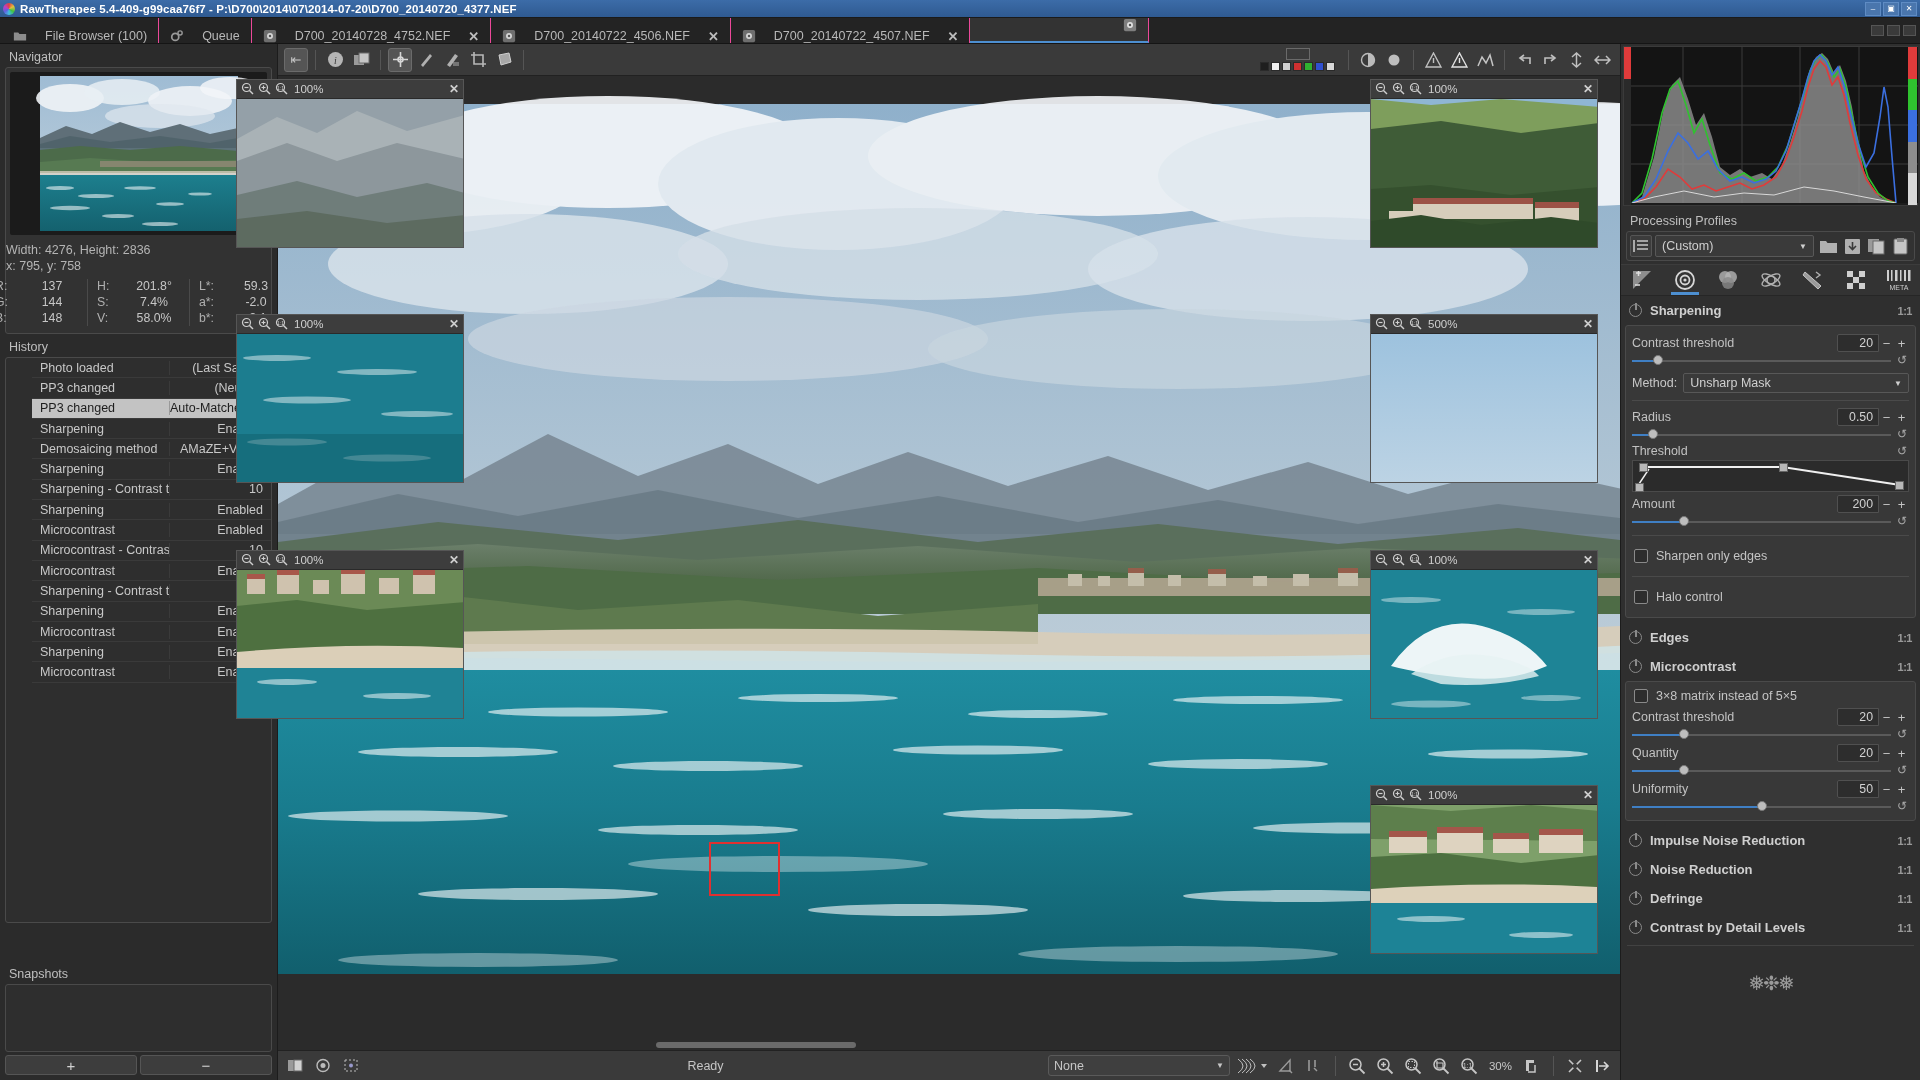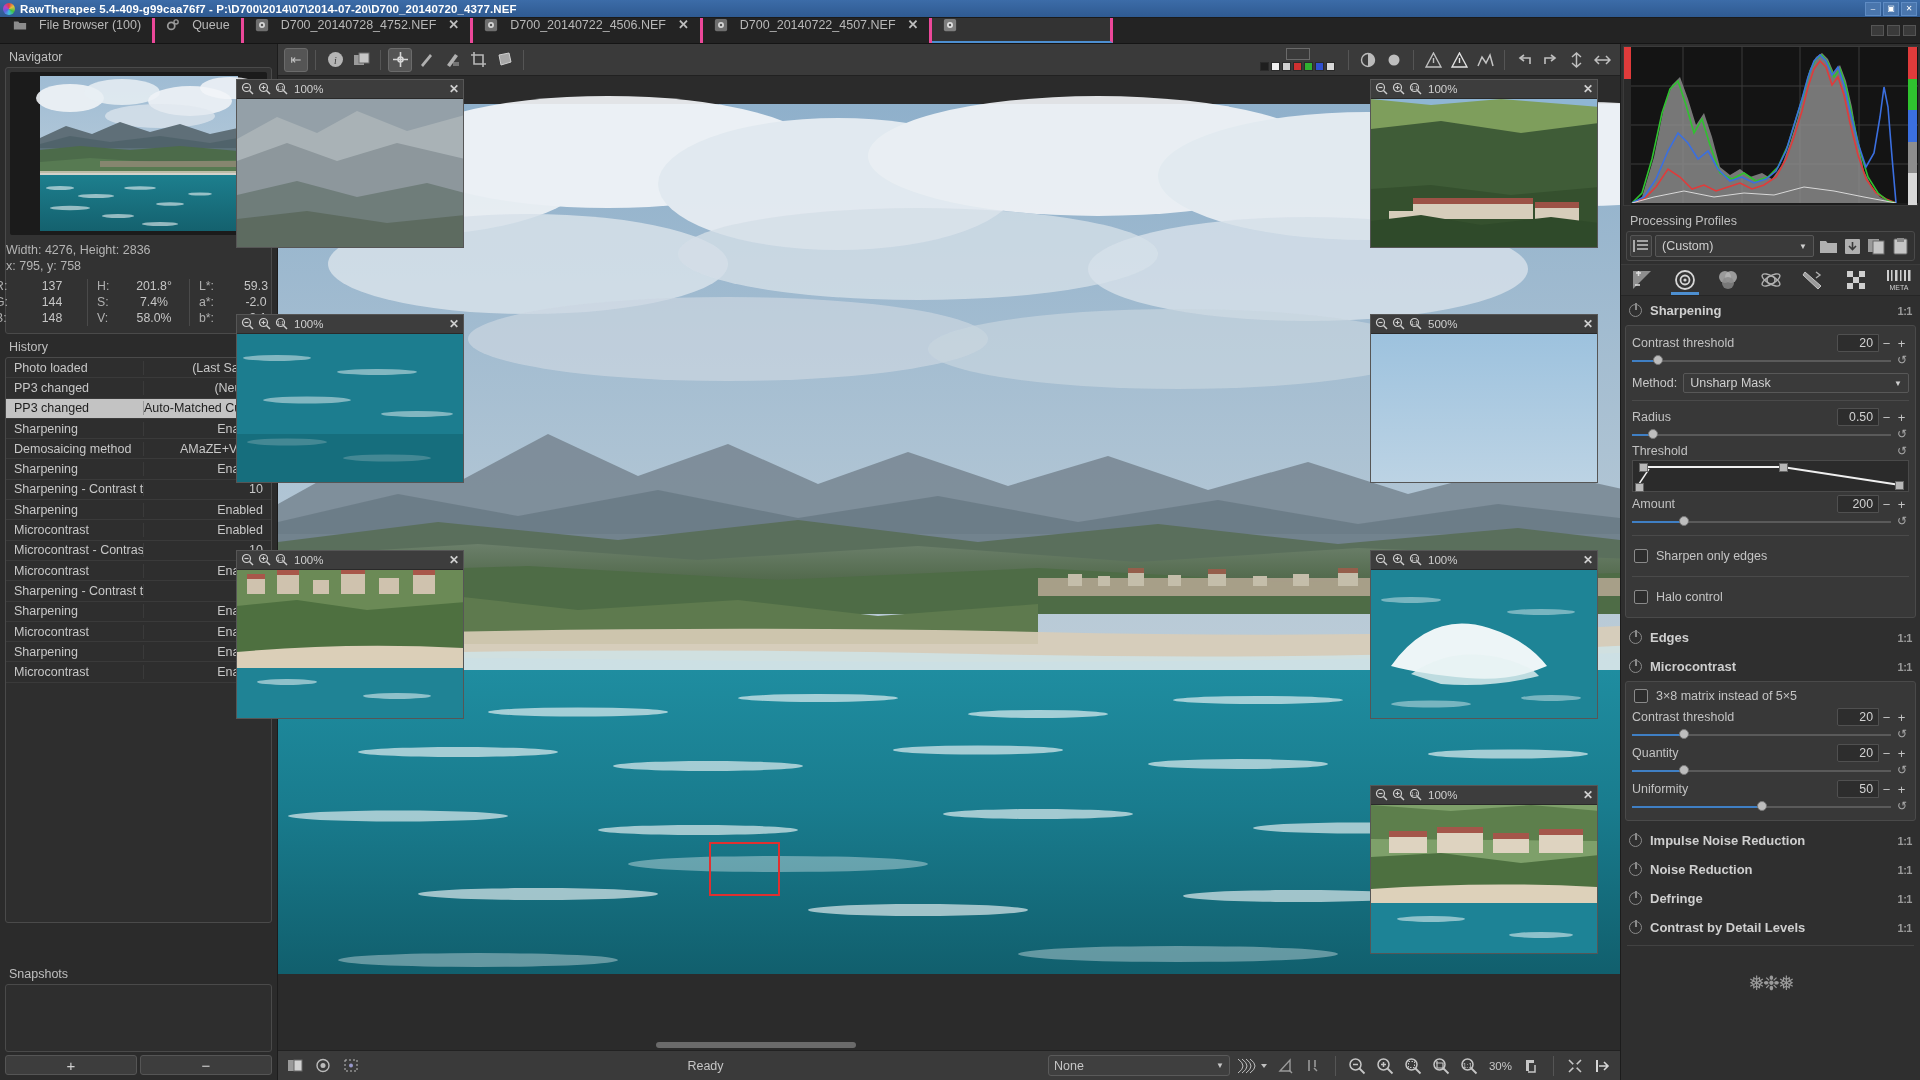--- a/index.html
+++ b/index.html
@@ -26,22 +26,22 @@
   .tb-spacer { flex:1; }
   .tb-btns { display:flex; gap:2px; align-items:center; }
   .tb-btn { width:16px; height:14px; background:#4a76ad; border:1px solid #5f8cc4;
     display:flex; align-items:center; justify-content:center; font-size:8px; color:#fff; }
 
   
   .tabbar {
     height:26px; background:#232323; display:flex; align-items:stretch; flex:0 0 26px;
     border-bottom:1px solid #151515; padding-left:2px;
   }
-  .tab { display:flex; align-items:flex-start; gap:12px; padding:0 11px; cursor:default;
-    color:#b8b8b8; font-size:12.5px; background:transparent; border-right:3px solid #ec4899;}
+  .tab { display:flex; align-items:flex-end; gap:18px; padding:0 11px; cursor:default;
+    color:#b8b8b8; font-size:12.5px; background:transparent; border-right:1px solid #ec4899;}
   .tab.active { background:#333333; color:#e6e6e6; border-bottom:2px solid #4d8fd1;flex-direction:column; }
   .tab .tabico { width:14px; height:14px; flex:0 0 14px; display:block; }
   .tab .closex { font-size:13px; color:#bdbdbd; font-weight:bold; line-height:1; }
   .tabbar-right { margin-left:auto; display:flex; align-items:center; padding-right:4px; gap:3px;}
   .sq { width:13px; height:11px; background:#3a3a3a; border:1px solid #555; }
 
   
   .mainrow { flex:1; display:flex; min-height:0; }
 
   
@@ -59,21 +59,21 @@
   .navvals { display:flex; justify-content:center; padding:4px 6px 7px 6px; font-size:12.3px;}
   .vcol { display:flex; flex-direction:column; gap:1px; padding:0 9px; }
   .vcol + .vcol { border-left:1px solid #4a4a4a; }
   .vrow { display:flex; gap:5px; line-height:15px; }
   .vrow .k { width:26px; color:#b0b0b0; }
   .vrow .v { width:52px; text-align:center; color:#c6c6c6; }
 
   
   .histframe { flex:1; display:flex; flex-direction:column; min-height:0; }
   .histbox { flex:1; background:#2e2e2e; border:1px solid #4a4a4a; border-radius:3px;
-     overflow:hidden; margin-bottom:4px; }
+     overflow:hidden; margin-bottom:4px;padding-left:26px; }
   .histrow { display:flex; height:20.3px; align-items:center; border-bottom:1px solid #3a3a3a;
      font-size:12.5px; }
   .histrow.sel { background:#c3c3c3; color:#1d1d1d; }
   .histrow .hl { flex:0 0 138px; padding-left:8px; overflow:hidden; white-space:nowrap;
      border-right:1px solid #3a3a3a; }
   .histrow.sel .hl { border-right:1px solid #9a9a9a; }
   .histrow .hv { flex:1; padding-right:8px; text-align:right; overflow:hidden; white-space:nowrap; }
 
   .snapframe { flex:0 0 auto;margin-top:38px; }
   .snapbox { height:68px; background:#2e2e2e; border:1px solid #4a4a4a; border-radius:3px; }

